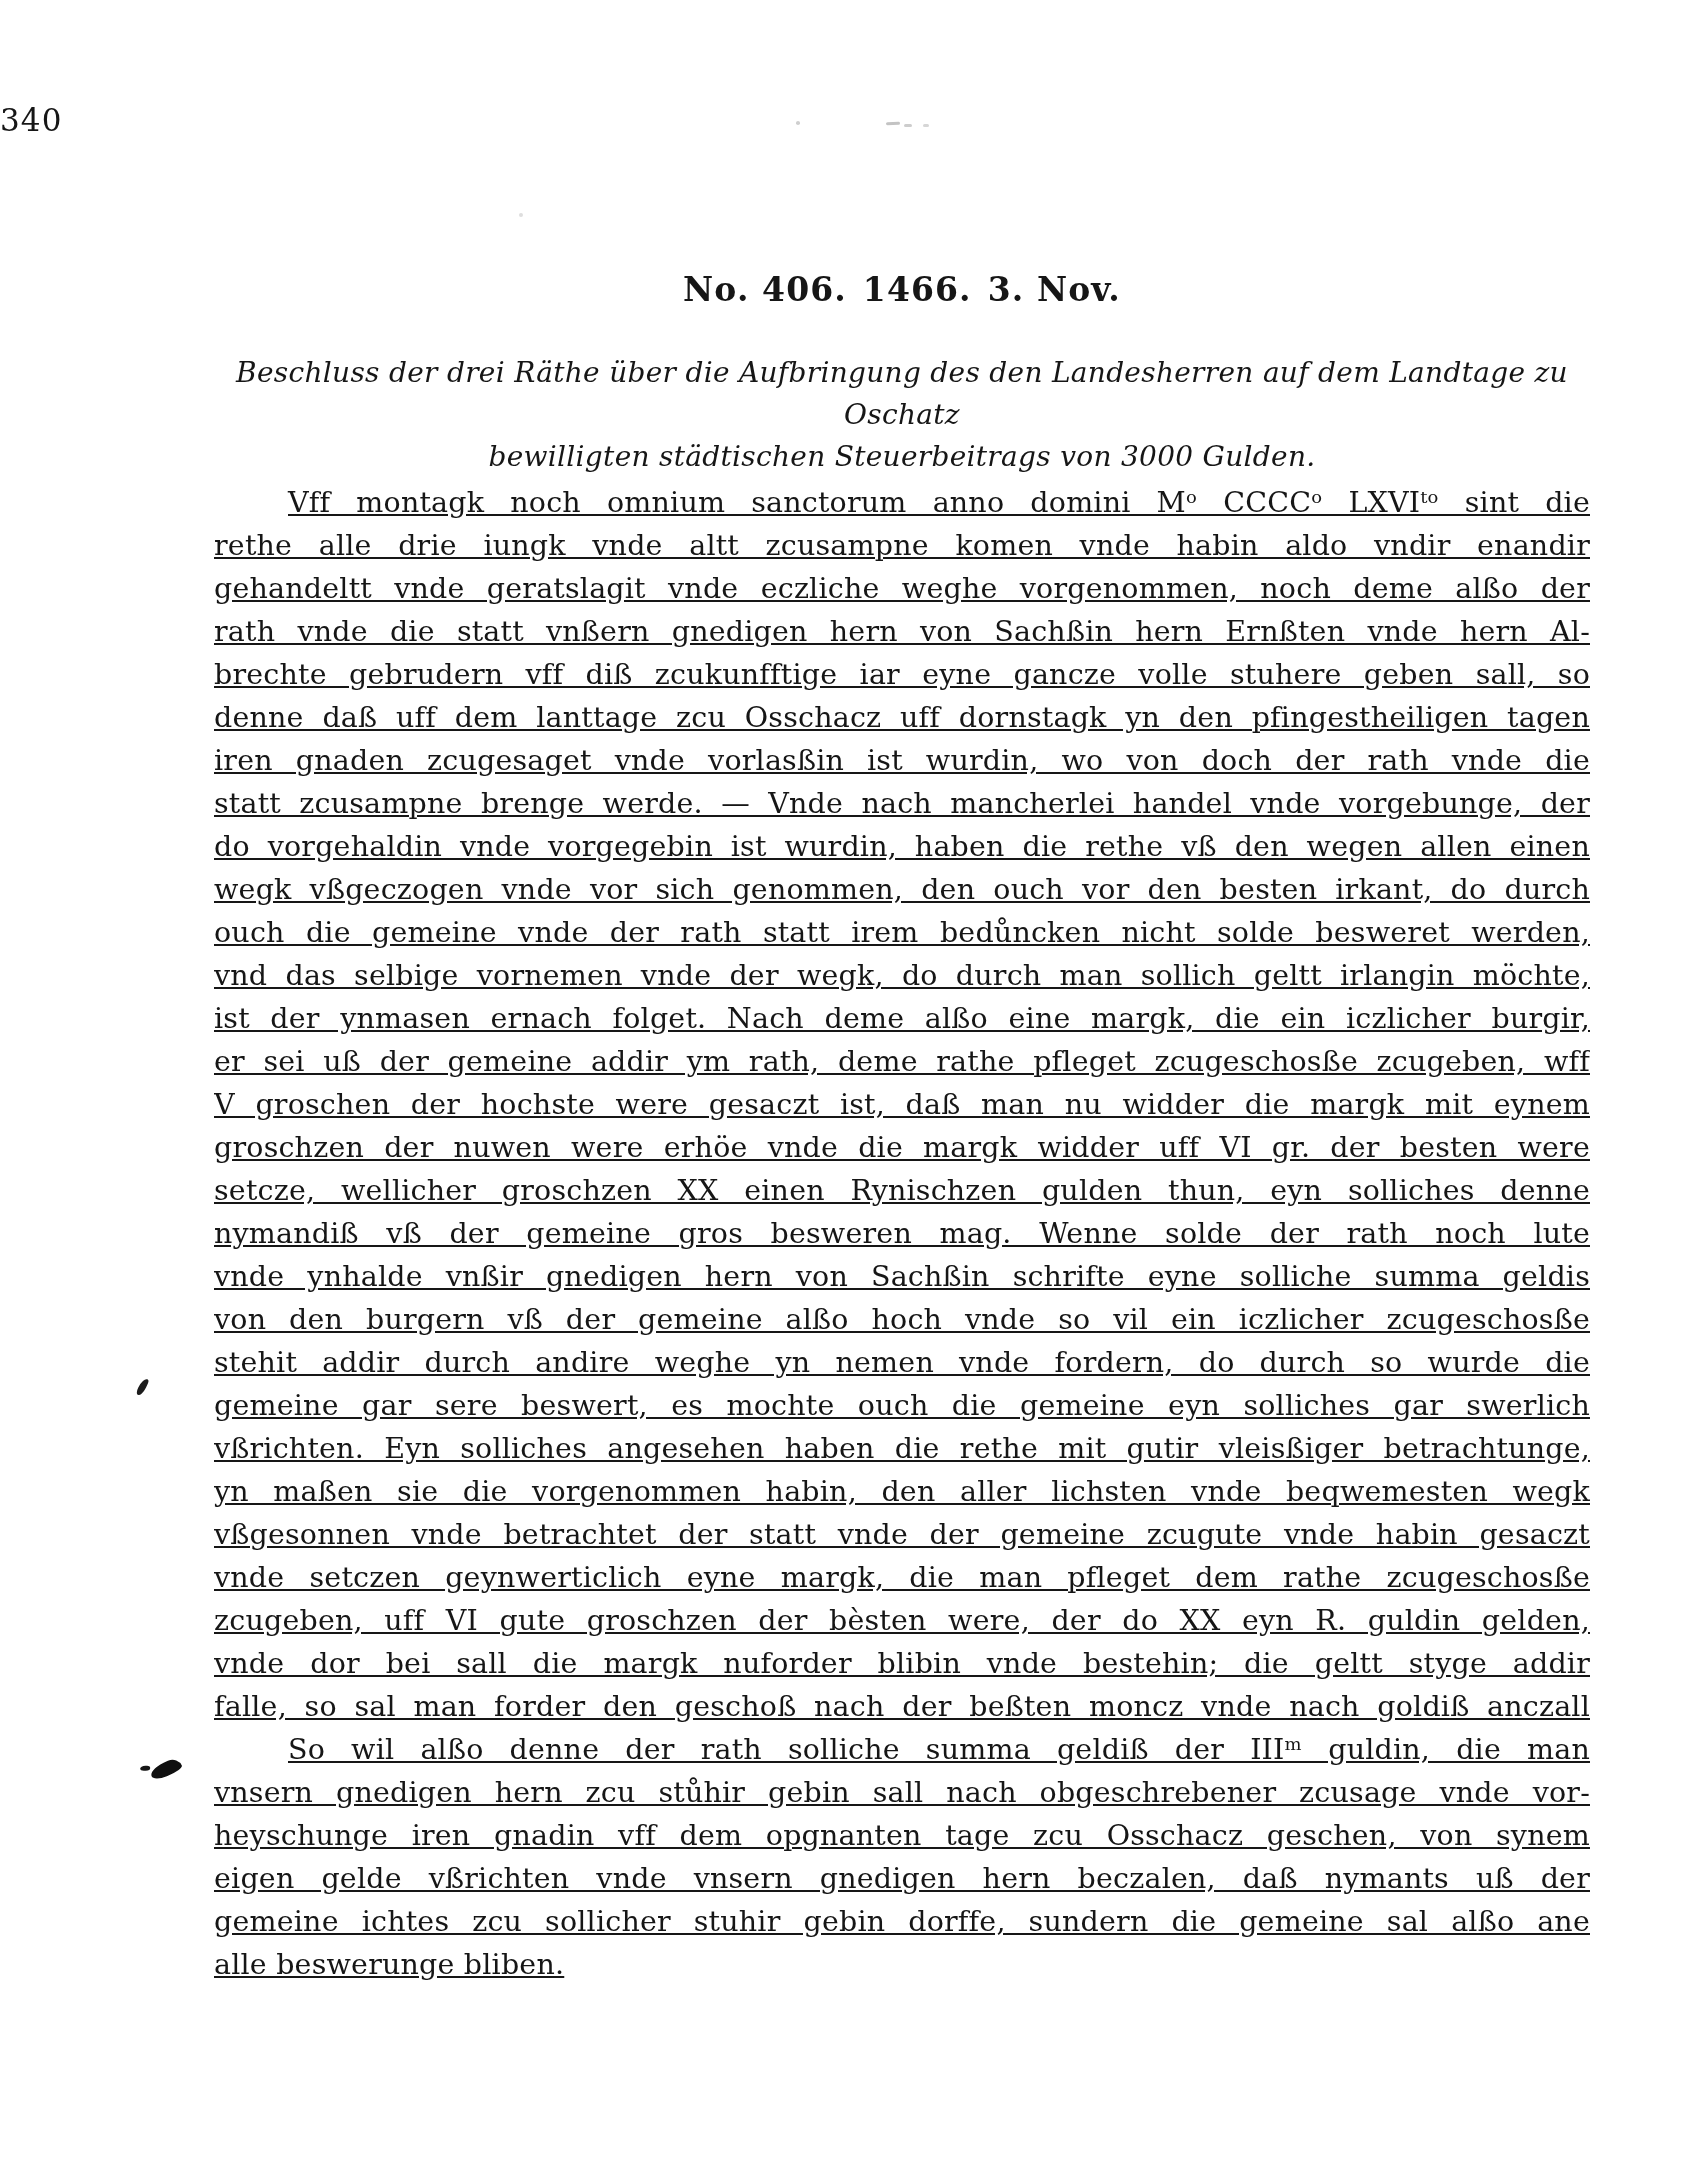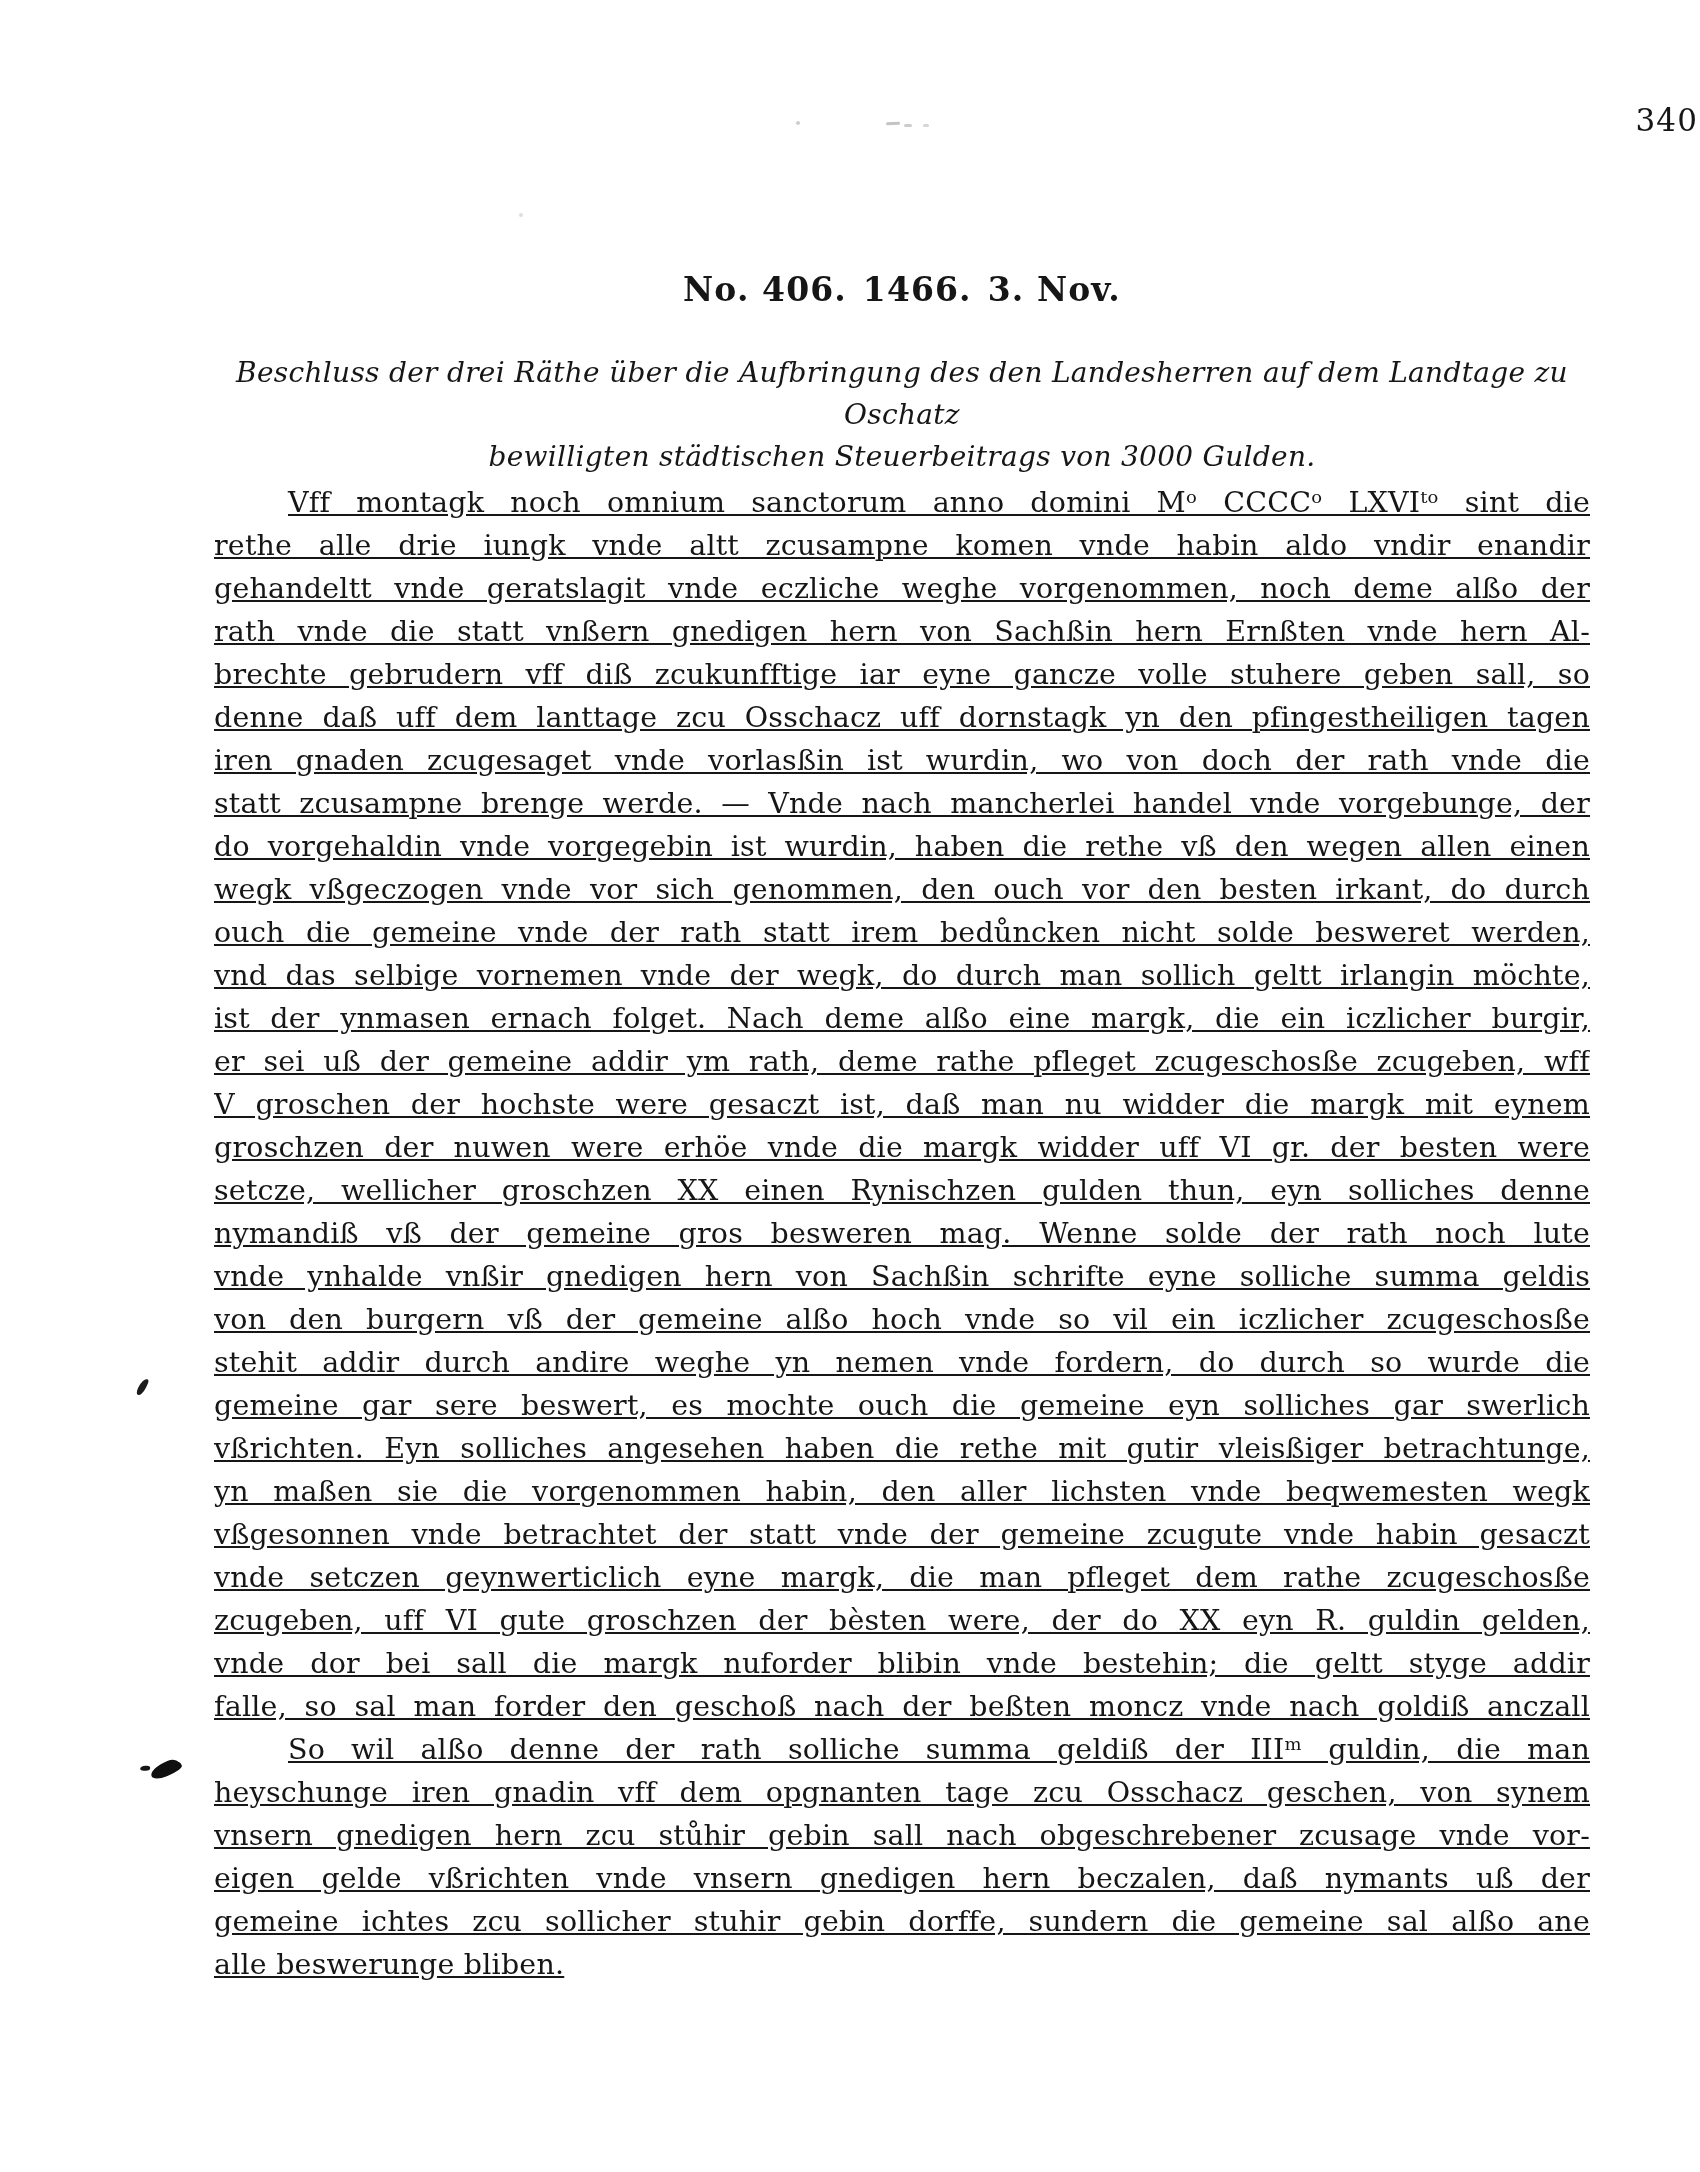--- a/index.html
+++ b/index.html
@@ -9,22 +9,22 @@
     font-family: "DejaVu Serif", "DejaVu Sans", serif;
   }
   .page {
     position: relative;
     width: 1701px; height: 2172px;
     background: #ffffff;
     color: #161616;
     overflow: hidden;
   }
   .page-number {
-    position: absolute; top: 102px; left: 8px; width: 1690px;
-    text-align: right;
+    position: absolute; top: 102px; left: 0; width: 1690px;
+    text-align: left;
     font-size: 31px; letter-spacing: 1.1px;
   }
   .doc-title {
     position: absolute; top: 270px; left: 214px; width: 1376px;
     display: flex; justify-content: center; gap: 16px;
     font-size: 33px; font-weight: bold; letter-spacing: 1.1px;
   }
   .subtitle {
     position: absolute; top: 352px; left: 214px; width: 1376px;
     font-style: italic; font-size: 28px; line-height: 42px;
@@ -119,22 +119,22 @@
         <div class="line">vßrichten.  Eyn solliches angesehen haben die rethe mit gutir vleisßiger betrachtunge,</div>
         <div class="line">yn maßen sie die vorgenommen habin, den aller lichsten vnde beqwemesten wegk</div>
         <div class="line">vßgesonnen vnde betrachtet der statt vnde der gemeine zcugute vnde habin gesaczt</div>
         <div class="line">vnde setczen geynwerticlich eyne margk, die man pfleget dem rathe zcugeschosße</div>
         <div class="line">zcugeben, uff VI gute groschzen der bèsten were, der do XX eyn R. guldin gelden,</div>
         <div class="line">vnde dor bei sall die margk nuforder blibin vnde bestehin; die geltt styge addir</div>
         <div class="line">falle, so sal man forder den geschoß nach der beßten moncz vnde nach goldiß anczall</div>
       </div>
       <div class="paragraph">
         <div class="line indent">So wil alßo denne der rath solliche summa geldiß der IIIᵐ guldin, die man</div>
+        <div class="line">vnsern gnedigen hern zcu stůhir gebin sall nach obgeschrebener zcusage vnde vor-</div>
         <div class="line">heyschunge iren gnadin vff dem opgnanten tage zcu Osschacz geschen, von synem</div>
-        <div class="line">vnsern gnedigen hern zcu stůhir gebin sall nach obgeschrebener zcusage vnde vor-</div>
         <div class="line">eigen gelde vßrichten vnde vnsern gnedigen hern beczalen, daß nymants uß der</div>
         <div class="line">gemeine ichtes zcu sollicher stuhir gebin dorffe, sundern die gemeine sal alßo ane</div>
         <div class="line endpara">alle beswerunge bliben.</div>
       </div>
     </div>
 
 </div>
 
 
 </body></html>

